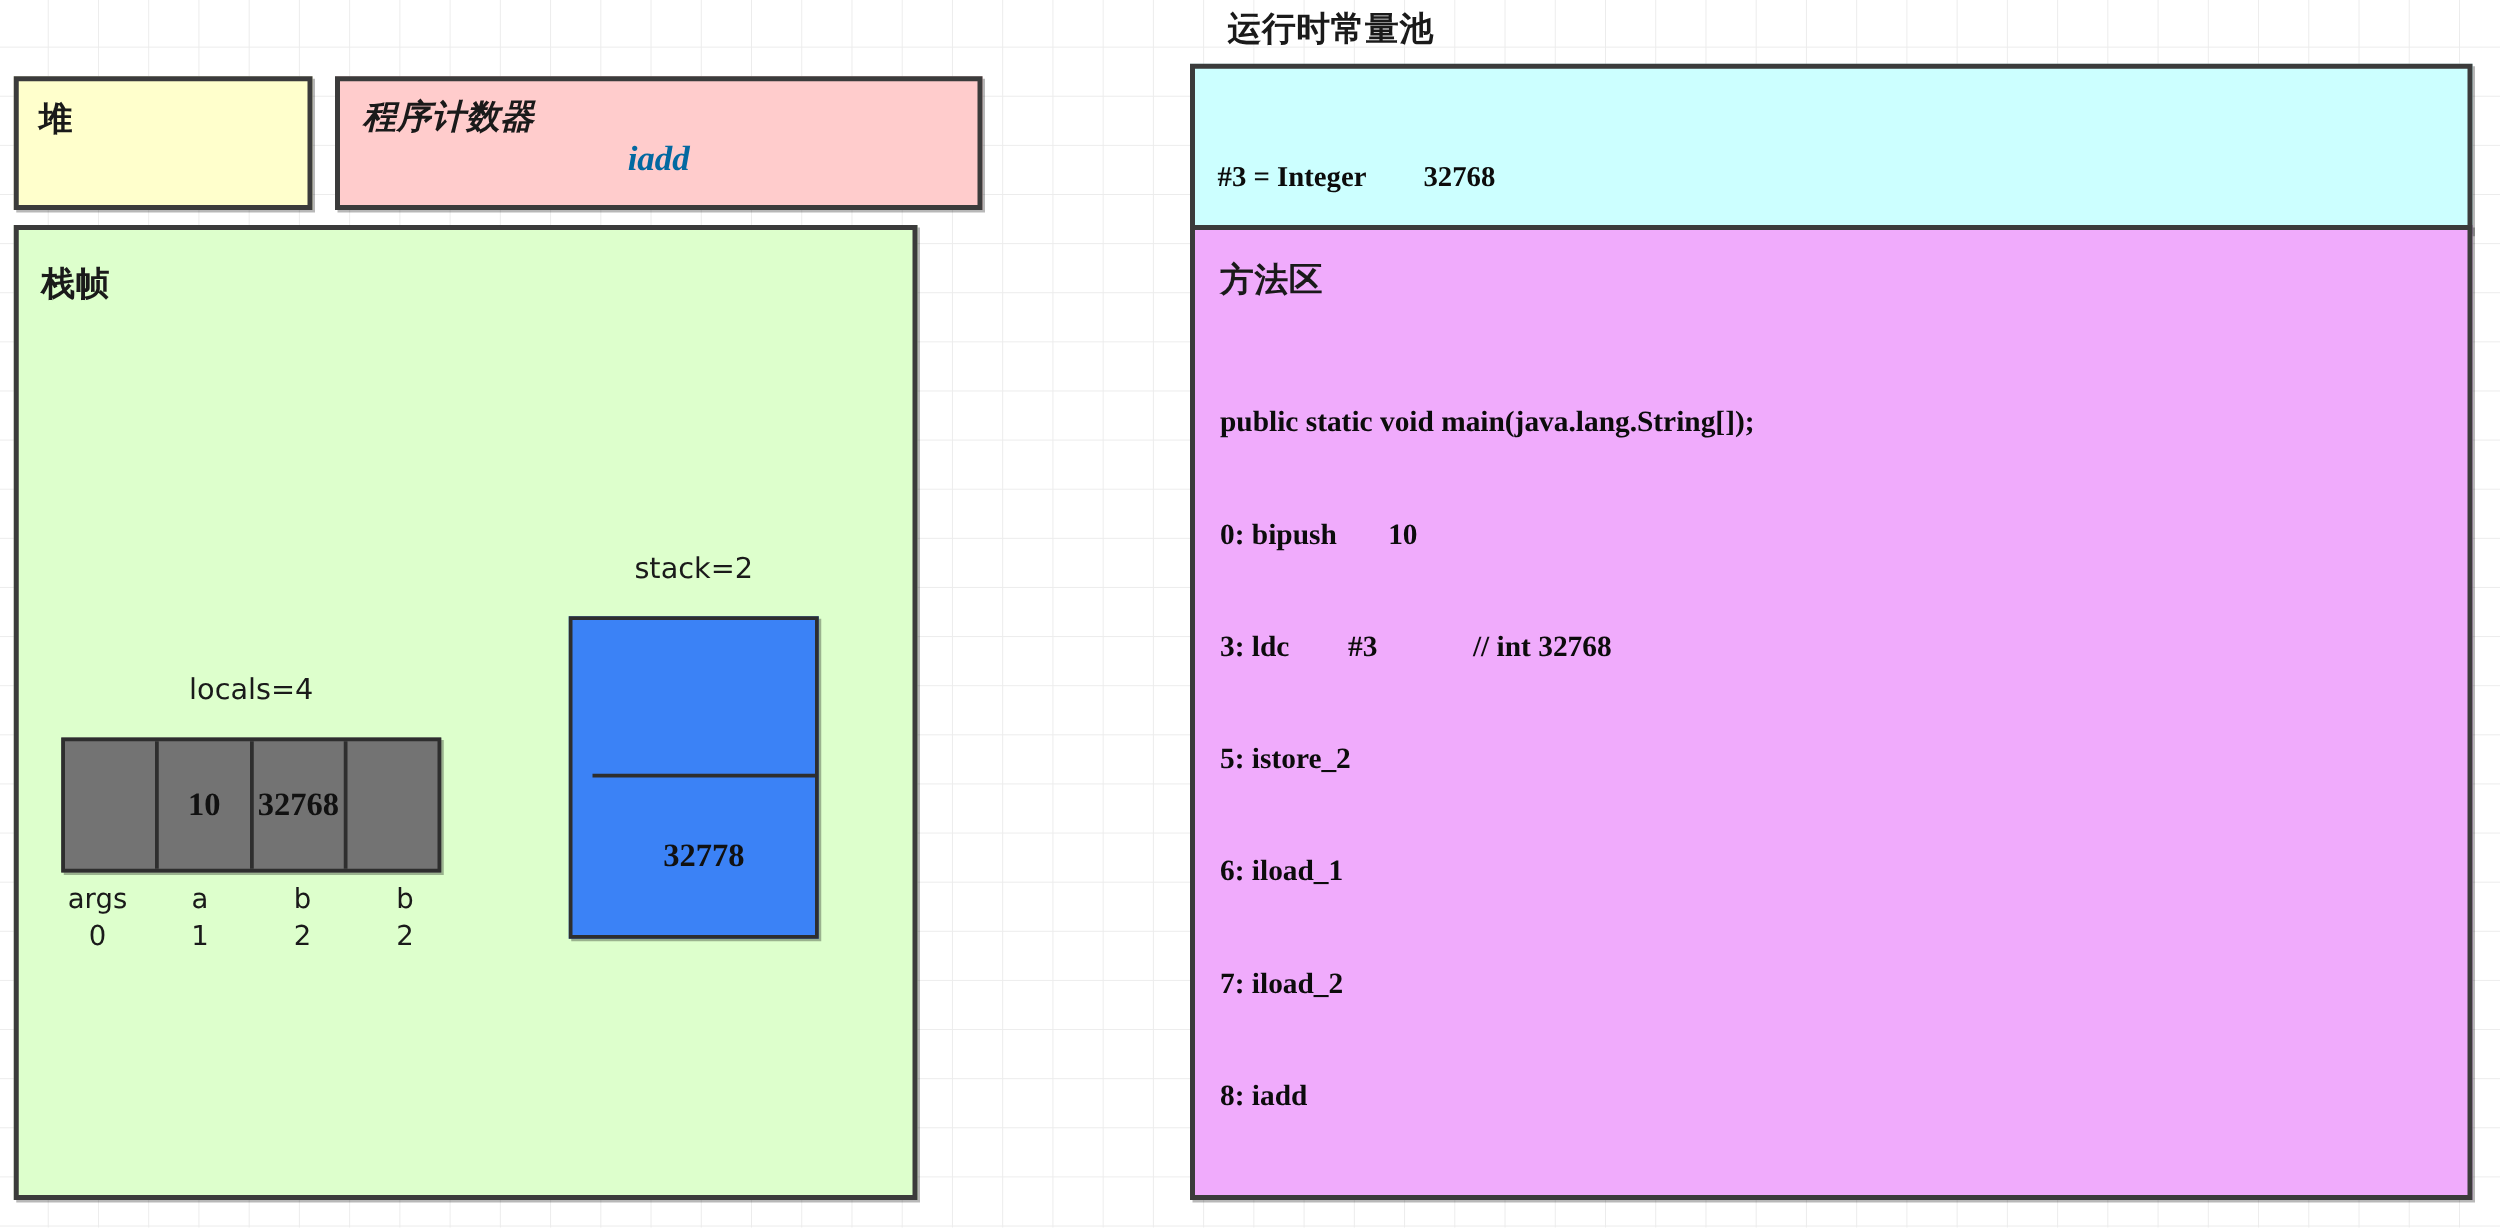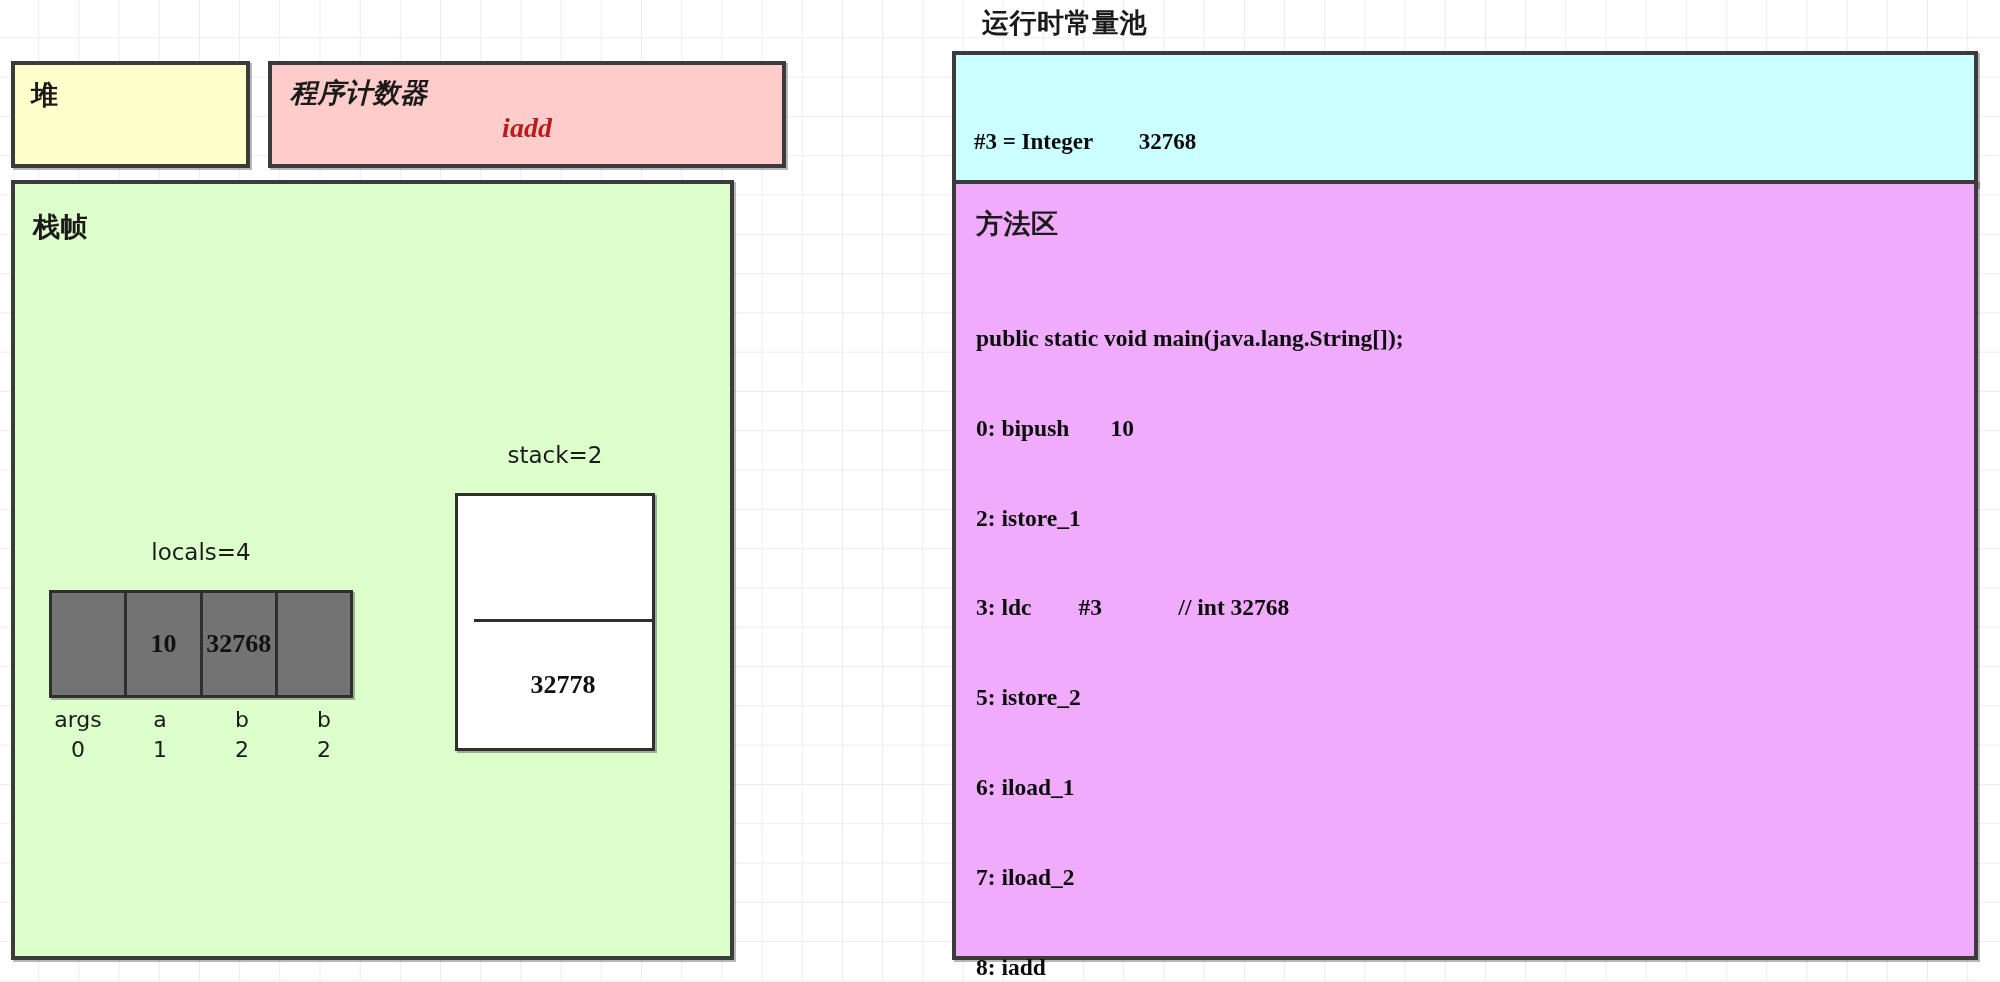--- a/index.html
+++ b/index.html
@@ -53,21 +53,21 @@
   }
   #pc .panel-title { position: absolute; left: 18px; top: 10px; }
   #pc .pc-value {
     position: absolute;
     left: 0; right: 0;
     top: 47px;
     text-align: center;
     font-family: "Liberation Serif", "DejaVu Serif", serif;
     font-weight: bold;
     font-size: 28px;
-    color: #b91c1c;
+    color: #0369a1;
   }
 
   
   #frame {
     left: 11px; top: 180px; width: 723px; height: 780px;
     background: #ddffcc;
   }
   #frame .panel-title { position: absolute; left: 18px; top: 25px; }
 
   
@@ -121,21 +121,21 @@
   #locals-labels .lbl .idx { display: block; }
 
   
   #stack-group {
     position: absolute;
     left: 440px;
     top: 258px;
     width: 200px;
   }
   #stack-cells {
-    background: #ffffff;
+    background: #3b82f6;
     border: 3px solid #2e2e2e;
     box-shadow: 2px 2px 0 rgba(0,0,0,0.3);
     padding-left: 16px;
   }
   #stack-cells .scell {
     height: 126px;
     display: flex;
     align-items: center;
     justify-content: center;
     border-bottom: 3px solid #2e2e2e;
@@ -243,21 +243,20 @@
     <div class="code-line">#4 = Fieldref       #18.#19      // java/lang/System.out:Ljava/io/PrintStream;</div>
     <div class="code-line">#5 = Methodref    #20.#21       // java/io/PrintStream.println:(I)V</div>
   </div>
 </div>
 
 <div class="panel" id="method-area">
   <div class="panel-title">方法区</div>
   <div class="code-block">
     <div class="code-line">public static void main(java.lang.String[]);</div>
     <div class="code-line">0: bipush       10</div>
-    <div class="code-line">2: istore_1</div>
     <div class="code-line">3: ldc        #3             // int 32768</div>
     <div class="code-line">5: istore_2</div>
     <div class="code-line">6: iload_1</div>
     <div class="code-line">7: iload_2</div>
     <div class="code-line">8: iadd</div>
     
     
     
     
     

